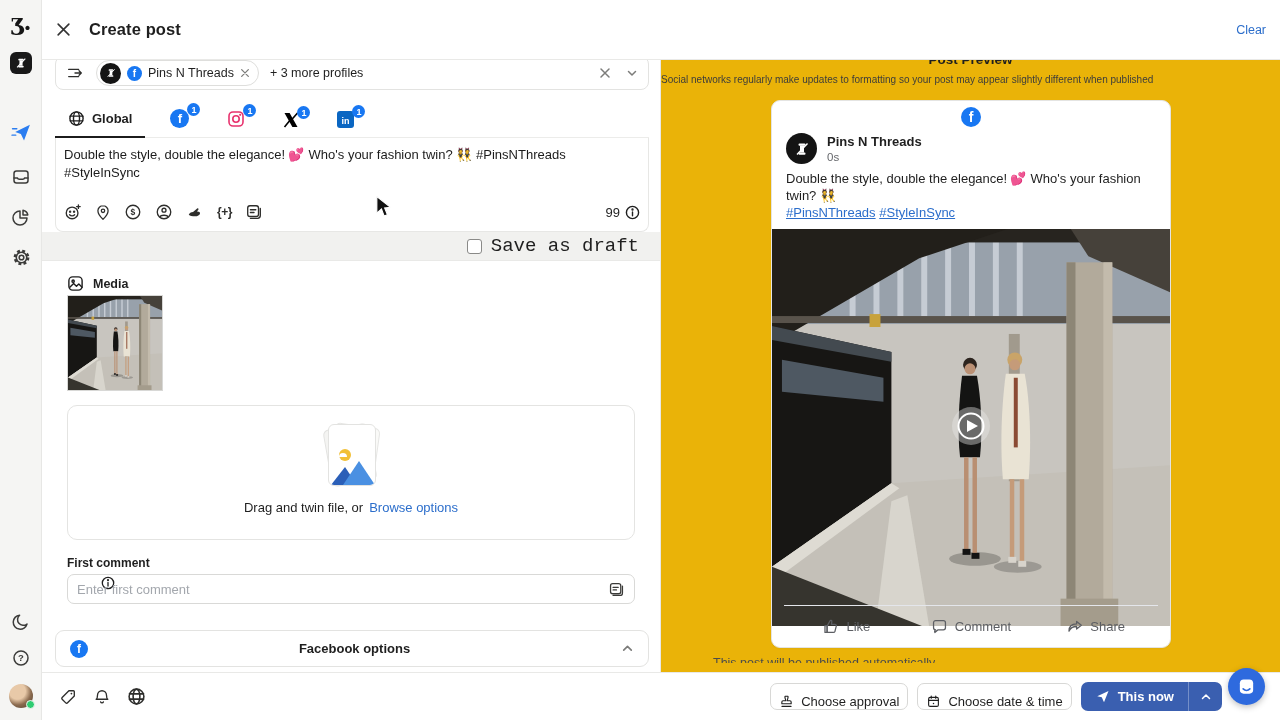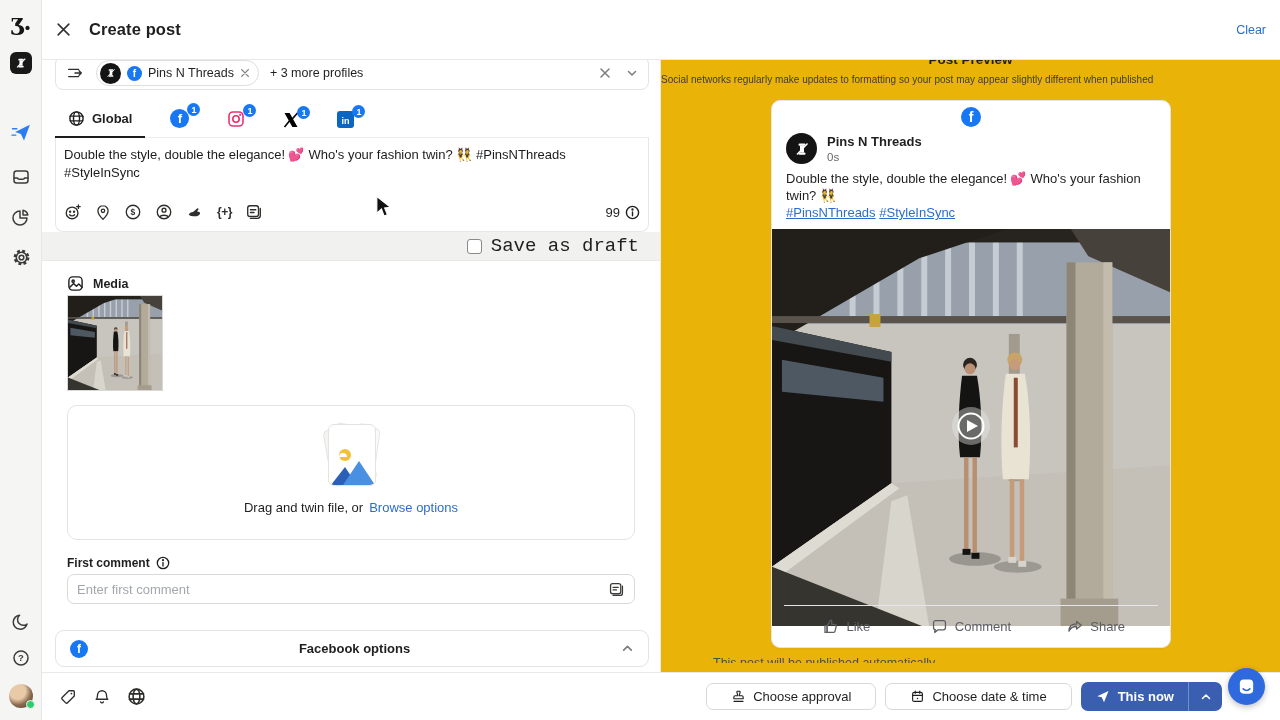--- a/index.html
+++ b/index.html
@@ -59,21 +59,21 @@
   .thumb svg { display:block; }
 
   .dropzone { position:absolute; left:25px; top:363px; width:568px; height:135px; border:1px solid #e4e4e2; border-radius:10px; cursor:pointer; }
   .dz-ill { position:absolute; left:50%; top:16px; transform:translateX(-50%); width:64px; height:66px; }
   .dz-back { position:absolute; left:8px; top:4px; width:46px; height:58px; background:#f4f4f2; border:1px solid #e3e3e1; border-radius:6px; transform:rotate(-10deg); }
   .dz-back2 { position:absolute; left:12px; top:3px; width:46px; height:58px; background:#fafaf8; border:1px solid #e6e6e4; border-radius:6px; transform:rotate(8deg); }
   .dz-front { position:absolute; left:9px; top:2px; width:48px; height:62px; background:#fff; border:1px solid #e3e3e1; border-radius:6px; display:flex; align-items:flex-end; overflow:hidden; }
   .dz-text { position:absolute; left:0; right:0; top:94px; text-align:center; font-size:13px; }
   .dz-text .browse { color:#2c6ecb; margin-left:6px; cursor:pointer; }
 
-  .fc-label { position:absolute; left:25px; top:514px; display:flex; align-items:center; gap:6px; font-size:12px; font-weight:700; }
+  .fc-label { position:absolute; left:25px; top:514px; display:flex; align-items:center; gap:6px; font-size:12px; font-weight:700;flex-direction:column; }
   .fc-wrap { position:absolute; left:25px; top:532px; width:568px; height:30px; border:1px solid #d9d9d7; border-radius:7px; display:flex; align-items:center; padding:0 9px; }
   .fc-wrap input { flex:1; border:none; outline:none; font-size:13px; color:#1f1f1f; font-family:"Liberation Sans", sans-serif; background:transparent; }
   .fc-wrap input::placeholder { color:#a3a7ad; }
 
   .fb-options { position:absolute; left:13px; top:588px; width:594px; height:37px; border:1px solid #e3e3e1; border-radius:9px; display:flex; align-items:center; padding:0 14px; gap:11px; cursor:pointer; }
   .fb-options .folabel { font-size:13px; font-weight:700; flex:1;text-align:center; }
 
   
   .preview { position:absolute; left:660px; top:42px; width:620px; height:630px; background:#eab308; border-left:1px solid #e9e9e7; overflow:hidden; }
   .pv-title { position:absolute; left:0; right:0; top:10px; text-align:center; font-size:13.5px; font-weight:700; }
@@ -91,21 +91,21 @@
   .actions { position:absolute; left:12px; right:12px; bottom:0; height:42px; border-top:1px solid #e4e6eb; display:flex; }
   .action { flex:1; display:flex; align-items:center; justify-content:center; gap:7px; color:#5c5e63; font-size:13px; cursor:pointer; }
   .footnote-clip { position:absolute; left:52px; top:611px; height:10px; overflow:hidden; }
   .footnote-clip span { font-size:12.5px; color:#4c4c4a; }
 
   
   .bottombar { position:absolute; left:42px; top:672px; width:1238px; height:48px; background:#fff; border-top:1px solid #e9e9e7; display:flex; align-items:center; z-index:6; }
   .bb-left { display:flex; align-items:center; gap:16px; margin-left:17px; color:#2e2e2c; }
   .bb-left svg { cursor:pointer; }
   .bb-right { margin-left:auto; margin-right:58px; display:flex; align-items:center; gap:9px; }
-  .btn { height:27px; border:1px solid #d8d8d6; border-radius:7px; background:#fff; display:flex; align-items:center; gap:7px; padding:0 24px; font-size:13px; color:#1f1f1f; cursor:pointer; }
+  .btn { height:27px; border:1px solid #d8d8d6; border-radius:7px; background:#fff; display:flex; align-items:flex-end; gap:7px; padding:0 8px; font-size:13px; color:#1f1f1f; cursor:pointer; }
   .postnow { display:flex; height:29px; border-radius:7px; overflow:hidden; }
   .pn-main { background:#3a5fb0; color:#fff; display:flex; align-items:center; gap:8px; padding:0 14px; font-size:13px; font-weight:600; cursor:pointer; }
   .pn-caret { background:#3a5fb0; color:#fff; width:34px; display:flex; align-items:center; justify-content:center; border-left:1px solid rgba(255,255,255,.3); cursor:pointer; }
   .chat-bubble { position:absolute; right:15px; bottom:15px; width:37px; height:37px; border-radius:50%; background:#2e6ade; display:flex; align-items:center; justify-content:center; box-shadow:0 2px 6px rgba(0,0,0,.25); cursor:pointer; z-index:9; }
 
   .cursor { position:absolute; left:374px; top:196px; z-index:20; pointer-events:none; }
 </style>
 </head>
 <body>
 

